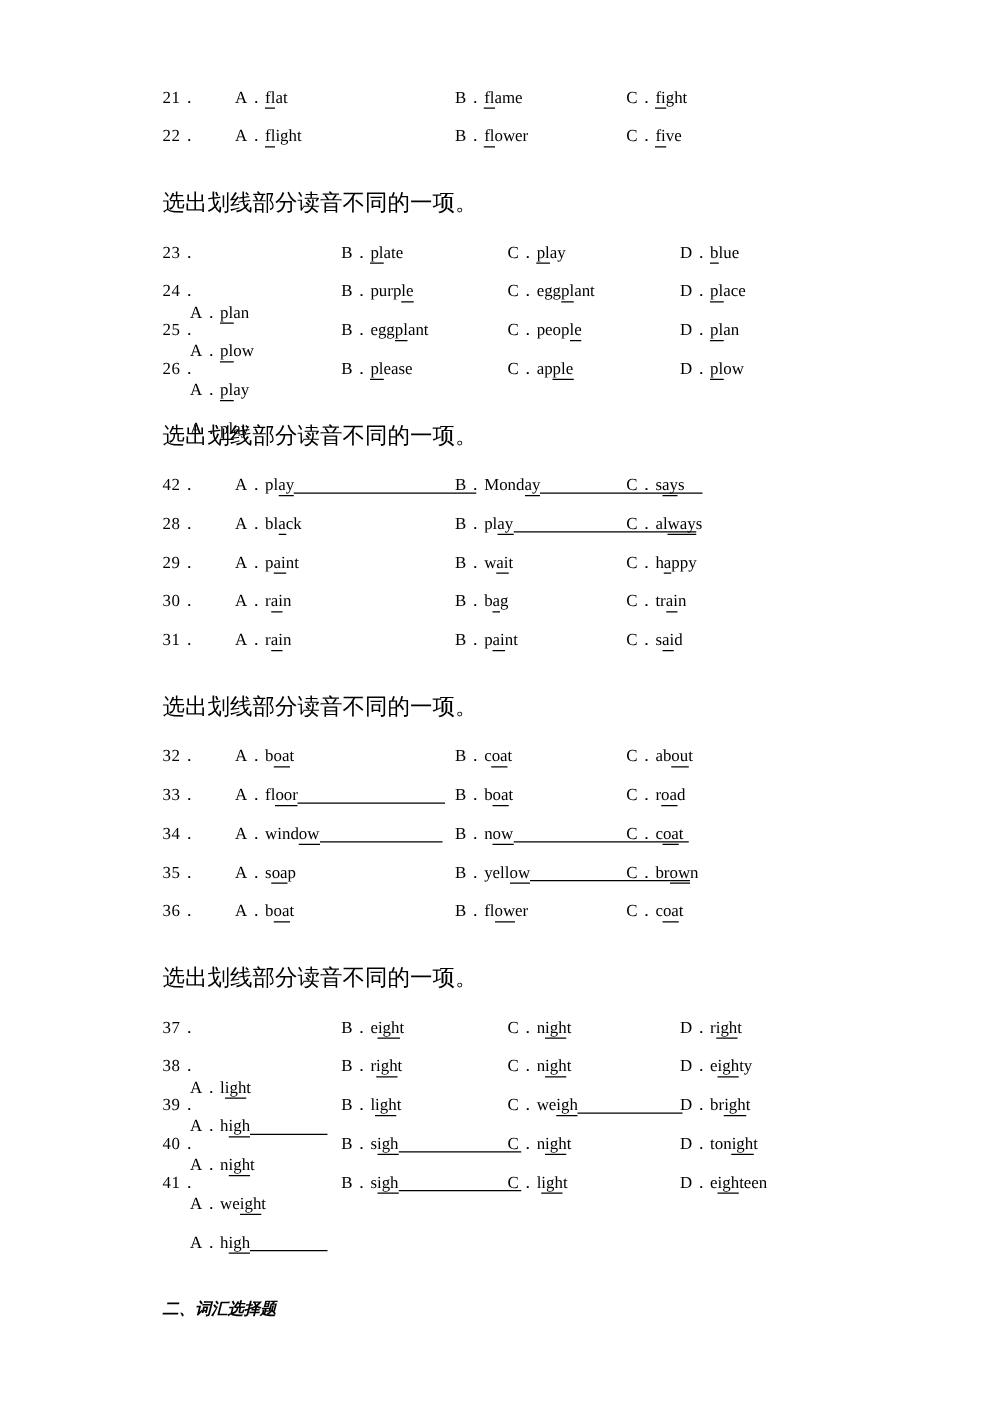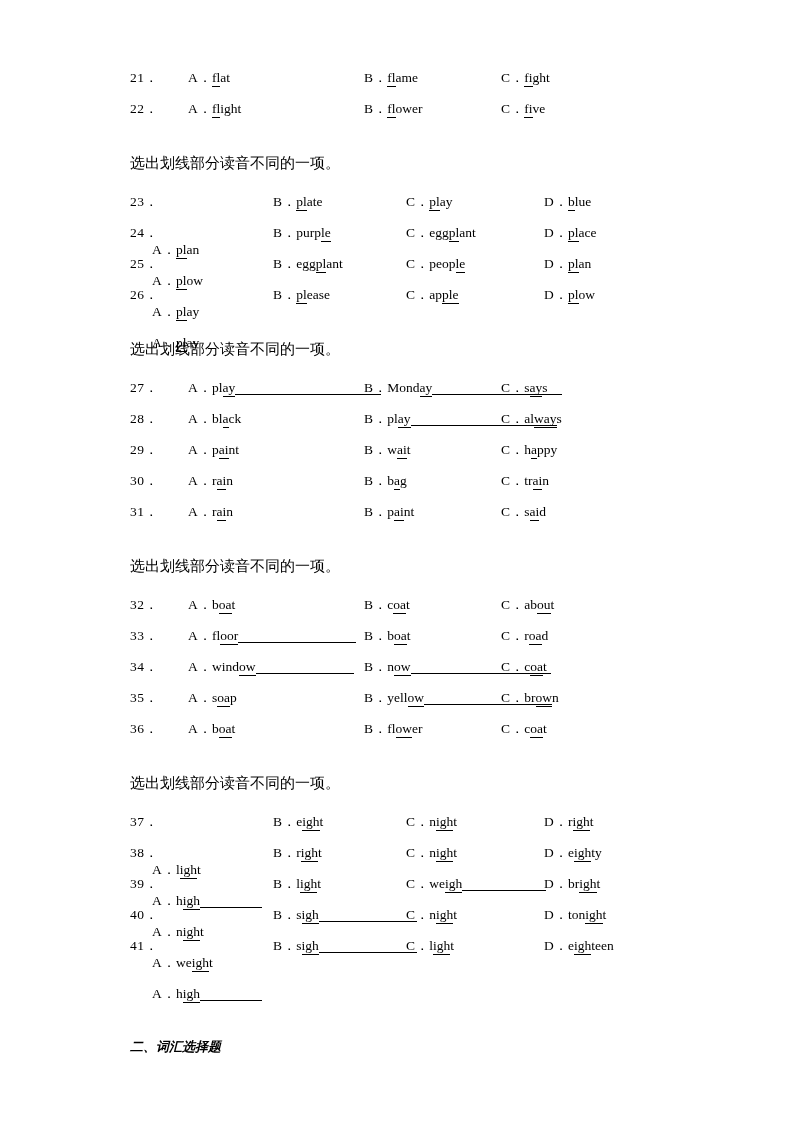--- a/index.html
+++ b/index.html
@@ -25,21 +25,21 @@
   .content {
     position: absolute;
     left: 130px;
     top: 62px;
     width: 560px;
   }
 
   
   .instruction {
     font-family: "DejaVu Sans", "Liberation Sans", sans-serif;
-    font-size: 15px;
+    font-size: 18px;
     line-height: 18px;
     color: #000;
     white-space: nowrap;
   }
 
   
   .qrow {
     position: relative;
     height: 31px;
     line-height: 31px;
@@ -143,21 +143,21 @@
         <span class="qnum">26．</span>
         <span class="opt c4-a"><span class="lbl">A．</span><span class="word"><u class="u">pl</u><span>ay</span></span></span>
         <span class="opt c4-b"><span class="lbl">B．</span><span class="word"><u class="u">pl</u><span>ease</span></span></span>
         <span class="opt c4-c"><span class="lbl">C．</span><span class="word"><span>ap</span><u class="u">ple</u></span></span>
         <span class="opt c4-d"><span class="lbl">D．</span><span class="word"><u class="u">pl</u><span>ow</span></span></span>
       </div>
       <div class="gap-lg"></div>
       <div class="instruction">选出划线部分读音不同的一项。</div>
       <div class="gap-sm"></div>
       <div class="qrow">
-        <span class="qnum">27．</span>
+        <span class="qnum">42．</span>
         <span class="opt c3-a"><span class="lbl">A．</span><span class="word"><span>pl</span><u class="u">ay</u></span><span class="ext" style="width: 146px;"></span></span>
         <span class="opt c3-b"><span class="lbl">B．</span><span class="word"><span>Mond</span><u class="u">ay</u></span><span class="ext" style="width: 130px;"></span></span>
         <span class="opt c3-c"><span class="lbl">C．</span><span class="word"><span>s</span><u class="u">ay</u><span>s</span></span></span>
       </div>
       <div class="qrow">
         <span class="qnum">28．</span>
         <span class="opt c3-a"><span class="lbl">A．</span><span class="word"><span>bl</span><u class="u">a</u><span>ck</span></span></span>
         <span class="opt c3-b"><span class="lbl">B．</span><span class="word"><span>pl</span><u class="u">ay</u></span><span class="ext" style="width: 146px;"></span></span>
         <span class="opt c3-c"><span class="lbl">C．</span><span class="word"><span>al</span><u class="u">way</u><span>s</span></span></span>
       </div>

